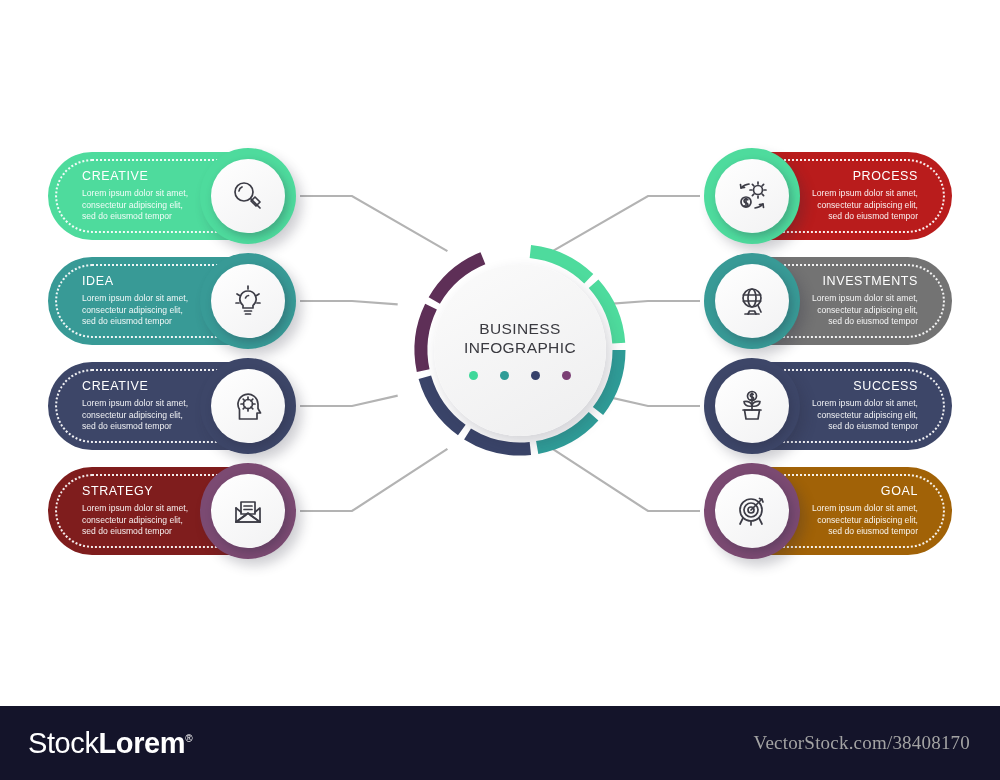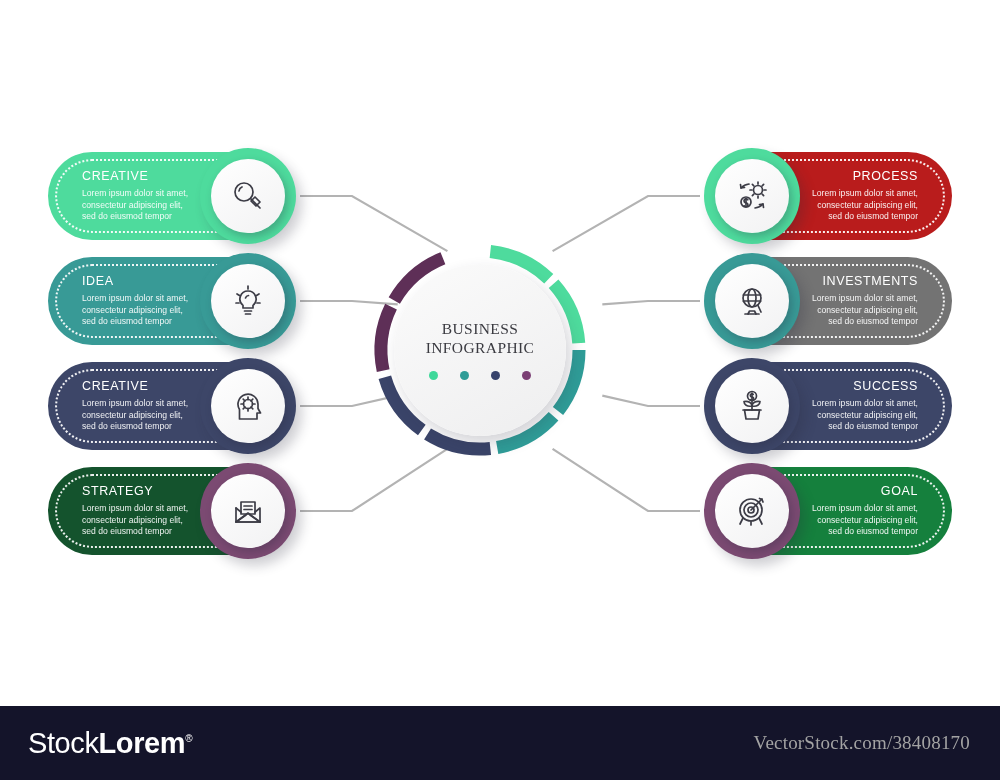--- a/index.html
+++ b/index.html
@@ -57,21 +57,21 @@
     position: absolute; left: 11px; top: 11px; width: 74px; height: 74px;
     border-radius: 50%;
     background: linear-gradient(145deg, #ffffff 0%, #f2f2f3 100%);
     box-shadow: 3px 4px 8px rgba(40,40,60,0.28);
     display: flex; align-items: center; justify-content: center;
   }
   .disc svg { width: 40px; height: 40px; stroke: #3c3c46; stroke-width: 1.7;
               fill: none; stroke-linecap: round; stroke-linejoin: round; }
 
   
-  #center { position: absolute; left: 368px; top: 238px; width: 224px; height: 224px; font-family: Liberation Serif, serif; }
+  #center { position: absolute; left: 408px; top: 238px; width: 224px; height: 224px; }
   #center .hub {
     position: absolute; left: 26px; top: 26px; width: 172px; height: 172px;
     border-radius: 50%;
     background: linear-gradient(150deg, #fbfbfb 0%, #eeeeef 100%);
     box-shadow: 5px 8px 16px rgba(40,40,60,0.2);
     display: flex; flex-direction: column; align-items: center; justify-content: center;
   }
   #center .hub-title {
     font-size: 15.5px; color: #3a3a40; letter-spacing: 0.4px;
     text-align: center; line-height: 1.22;
@@ -150,21 +150,21 @@
           <div class="inner">
             <svg viewBox="0 0 40 40">
               <path d="M29 33V27h3.5l-2.5-4.5V18a10 10 0 1 0-18.5 5.5V33z"></path>
               <circle cx="20" cy="18" r="4.5"></circle>
               <path d="M20 11v2.5M20 22.5V25M13 18h2.5M24.5 18H27M15.2 13.2l1.8 1.8M23 21l1.8 1.8M24.8 13.2 23 15M17 21l-1.8 1.8"></path>
             </svg>
           </div>
         </div>
       </div>
       <div class="row left" style="top: 463px;">
-        <div class="pill" style="background:#14532d">
+        <div class="pill" style="background:#7f1d1d">
           <div class="pill-title">STRATEGY</div>
           <div class="pill-desc">Lorem ipsum dolor sit amet, consectetur adipiscing elit, sed do eiusmod tempor</div>
         </div>
         <div class="disc">
           <div class="ring" style="background:#7b4a72"></div>
           <div class="inner">
             <svg viewBox="0 0 40 40">
               <path d="M13 11h14v12H13z"></path>
               <path d="M16 15h8M16 18.5h8"></path>
               <path d="M8 17v14h24V17l-5 4"></path>
@@ -232,21 +232,21 @@
               <path d="M20 15v9"></path>
               <path d="M20 19c-1.5-3-5-4-8-3.5 0 3 3 5.5 8 4.5z"></path>
               <path d="M20 19c1.5-3 5-4 8-3.5 0 3-3 5.5-8 4.5z"></path>
               <path d="M12.5 24h15l-1.5 9h-12z"></path>
               <path d="M11 24h18"></path>
             </svg>
           </div>
         </div>
       </div>
       <div class="row right" style="top: 463px;">
-        <div class="pill" style="background:#15803d">
+        <div class="pill" style="background:#a16207">
           <div class="pill-title">GOAL</div>
           <div class="pill-desc">Lorem ipsum dolor sit amet, consectetur adipiscing elit, sed do eiusmod tempor</div>
         </div>
         <div class="disc">
           <div class="ring" style="background:#7b4a72"></div>
           <div class="inner">
             <svg viewBox="0 0 40 40">
               <circle cx="19" cy="19" r="11"></circle>
               <circle cx="19" cy="19" r="7"></circle>
               <circle cx="19" cy="19" r="3"></circle>

